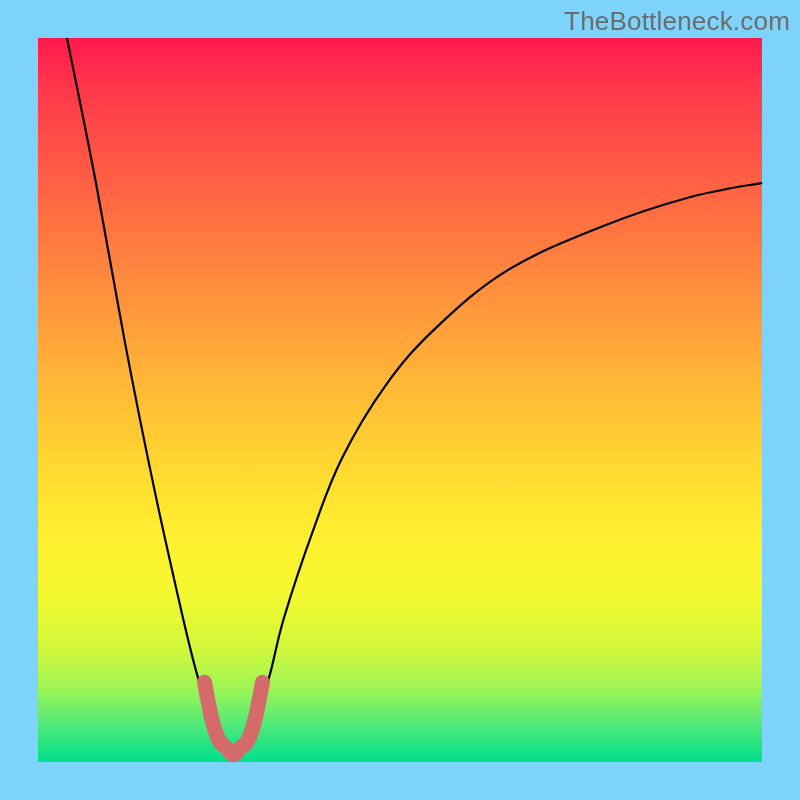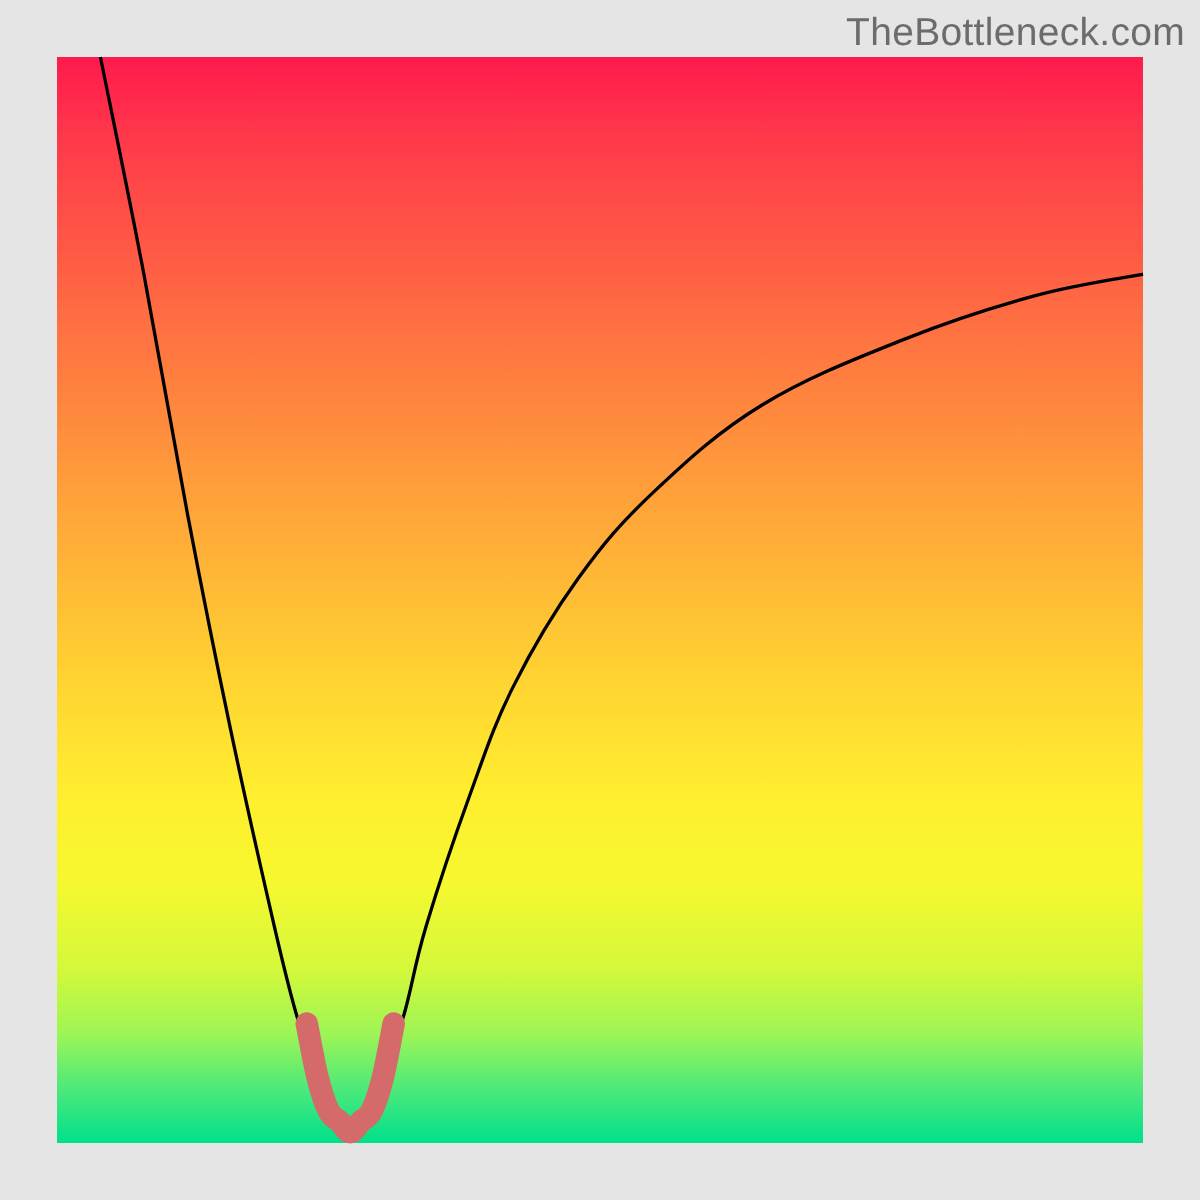--- a/index.html
+++ b/index.html
@@ -10,21 +10,21 @@
     background: #000;
     overflow: hidden;
     font-family: Arial, Helvetica, sans-serif;
   }
   .frame {
     position: absolute;
     left: 0;
     top: 0;
     width: 800px;
     height: 800px;
-    background: #e5e5e5;
+    background: #7dd3fc;
   }
   .plot-area {
     position: absolute;
     left: 38px;
     top: 38px;
     width: 724px;
     height: 724px;
     
     background: linear-gradient(to bottom,
       #ff1a4d 0%,

